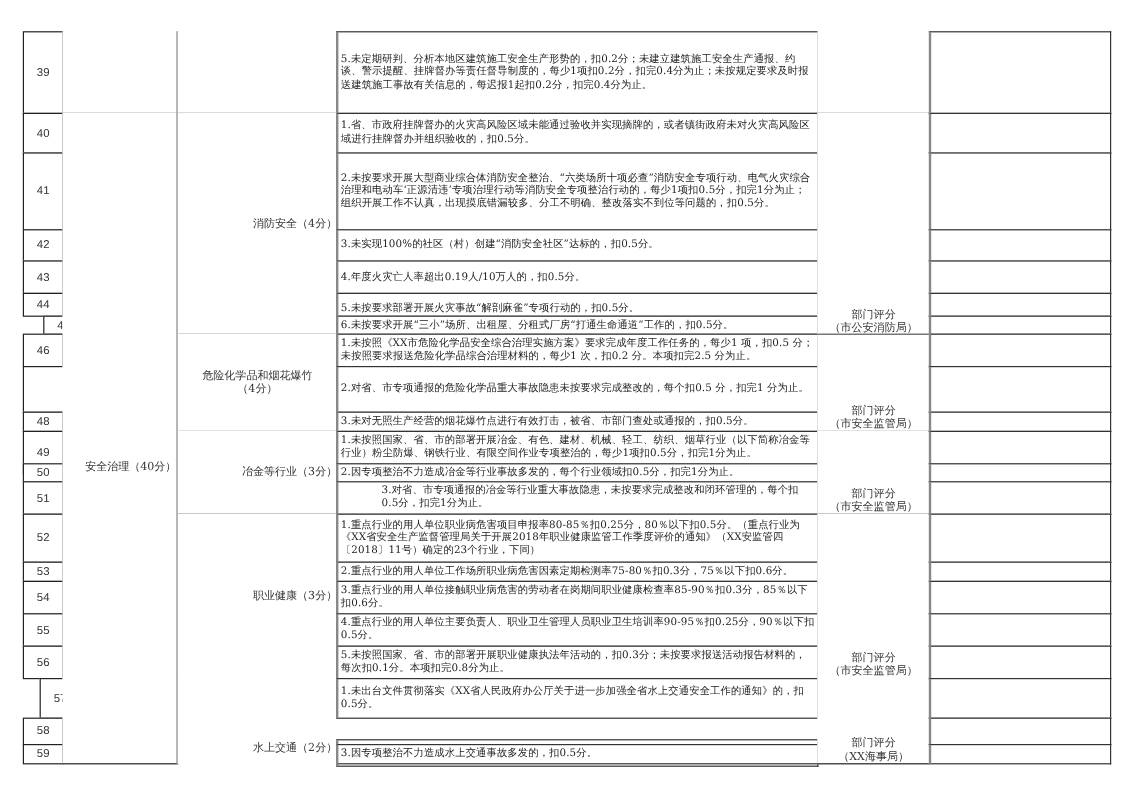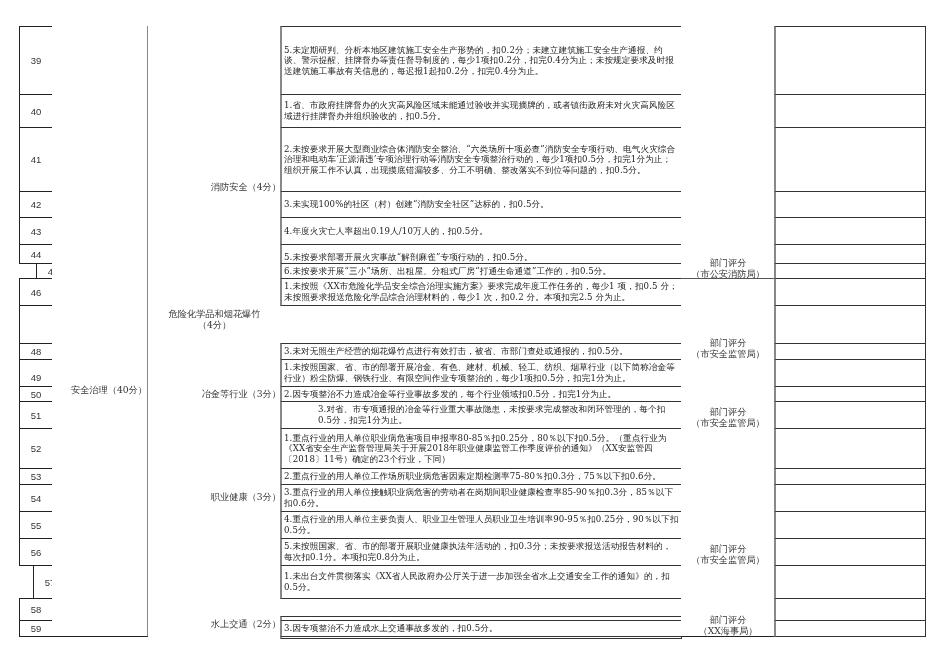--- a/index.html
+++ b/index.html
@@ -83,20 +83,23 @@
     </div>
   <div class="cell content" style="left:280px;top:244px;width:402px;height:20px;align-items:flex-end;">
       <span>5.未按要求部署开展火灾事故“解剖麻雀”专项行动的，扣0.5分。</span>
     </div>
   <div class="cell content" style="left:280px;top:263px;width:402px;height:16px;">
       <span>6.未按要求开展“三小”场所、出租屋、分租式厂房“打通生命通道”工作的，扣0.5分。</span>
     </div>
   <div class="cell content" style="left:280px;top:278px;width:402px;height:28px;">
       <span>1.未按照《XX市危险化学品安全综合治理实施方案》要求完成年度工作任务的，每少1 项，扣0.5 分；未按照要求报送危险化学品综合治理材料的，每少1 次，扣0.2 分。本项扣完2.5 分为止。</span>
     </div>
+  <div class="cell content" style="left:280px;top:305px;width:402px;height:39px;">
+      <span>2.对省、市专项通报的危险化学品重大事故隐患未按要求完成整改的，每个扣0.5 分，扣完1 分为止。</span>
+    </div>
   <div class="cell content" style="left:280px;top:343px;width:402px;height:17px;">
       <span>3.未对无照生产经营的烟花爆竹点进行有效打击，被省、市部门查处或通报的，扣0.5分。</span>
     </div>
   <div class="cell content" style="left:280px;top:359px;width:402px;height:28px;">
       <span>1.未按照国家、省、市的部署开展冶金、有色、建材、机械、轻工、纺织、烟草行业（以下简称冶金等行业）粉尘防爆、钢铁行业、有限空间作业专项整治的，每少1项扣0.5分，扣完1分为止。</span>
     </div>
   <div class="cell content" style="left:280px;top:386px;width:402px;height:16px;">
       <span>2.因专项整治不力造成冶金等行业事故多发的，每个行业领域扣0.5分，扣完1分为止。</span>
     </div>
   <div class="cell content" style="left:280px;top:401px;width:402px;height:28px;padding-left:36px;">

